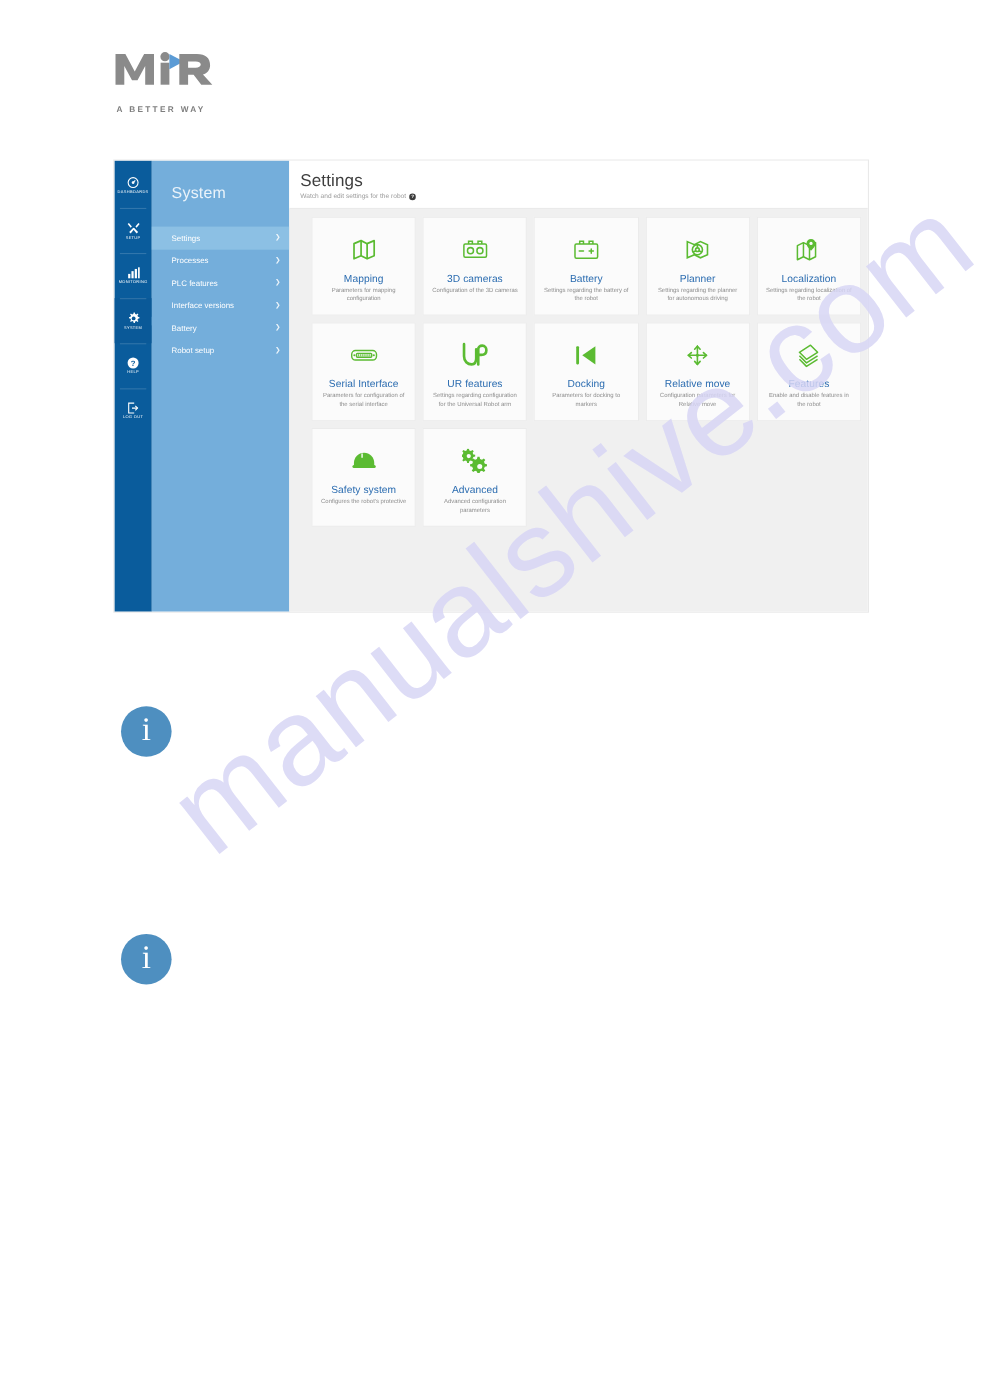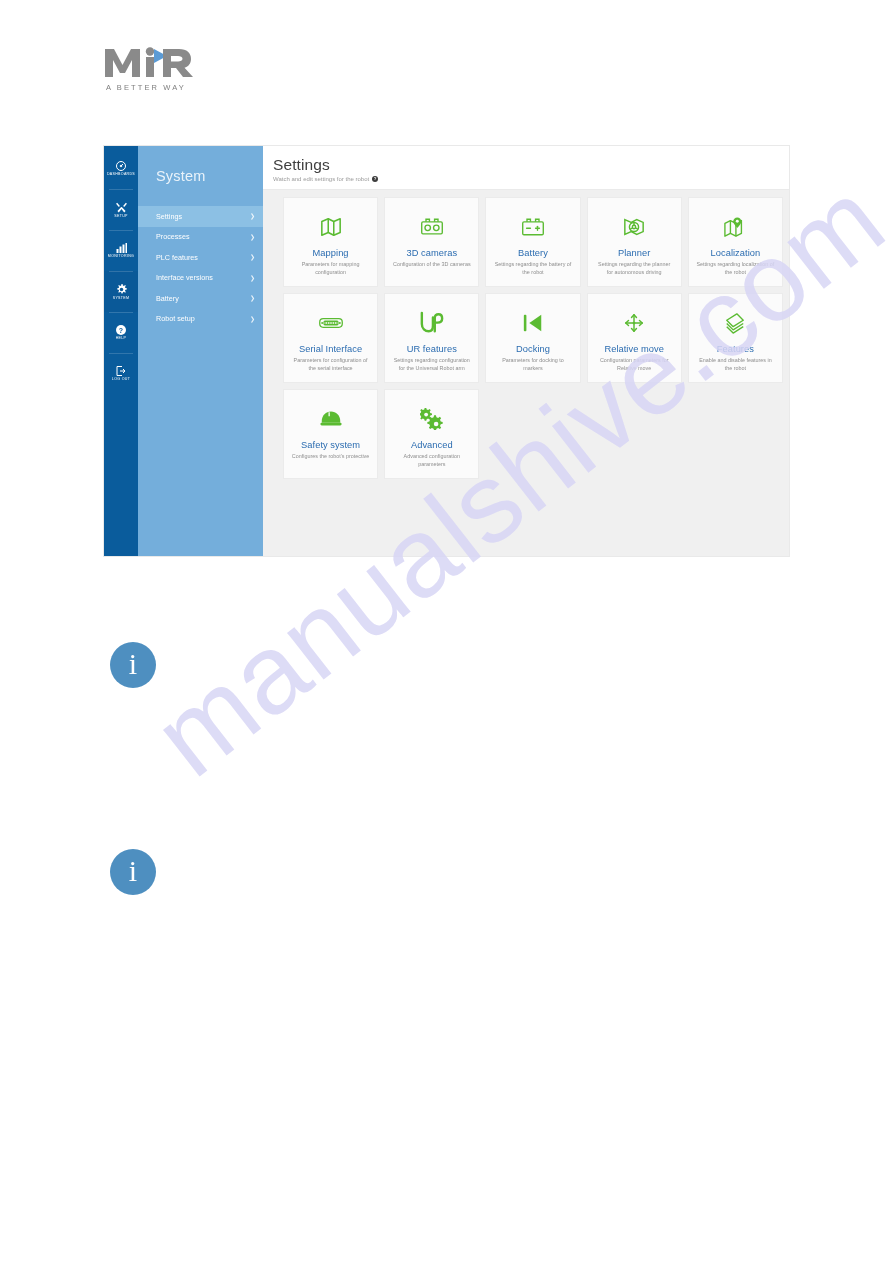--- a/index.html
+++ b/index.html
@@ -43,23 +43,23 @@
     top: 45px;
     width: 150px;
     height: 52px;
     z-index: 5;
   }
   .logo-mark { display:block; }
   .logo-tag {
     font-size: 7.5px;
     letter-spacing: 2.1px;
     color: #7e7e7e;
-    margin-top: 4px;
+    margin-top: 16px;
     margin-left: 3px;
-    font-weight: 400;
+    font-weight: 700;
   }
 
   
   .shot {
     position: absolute;
     left: 104px;
     top: 146px;
     width: 685px;
     height: 410px;
     overflow: hidden;

